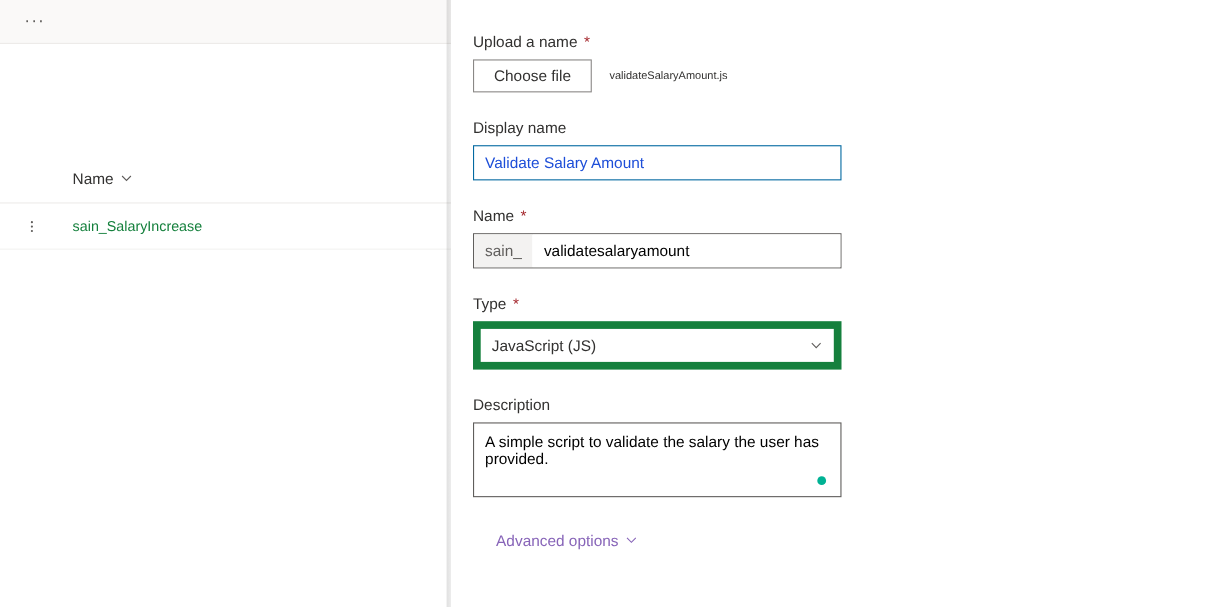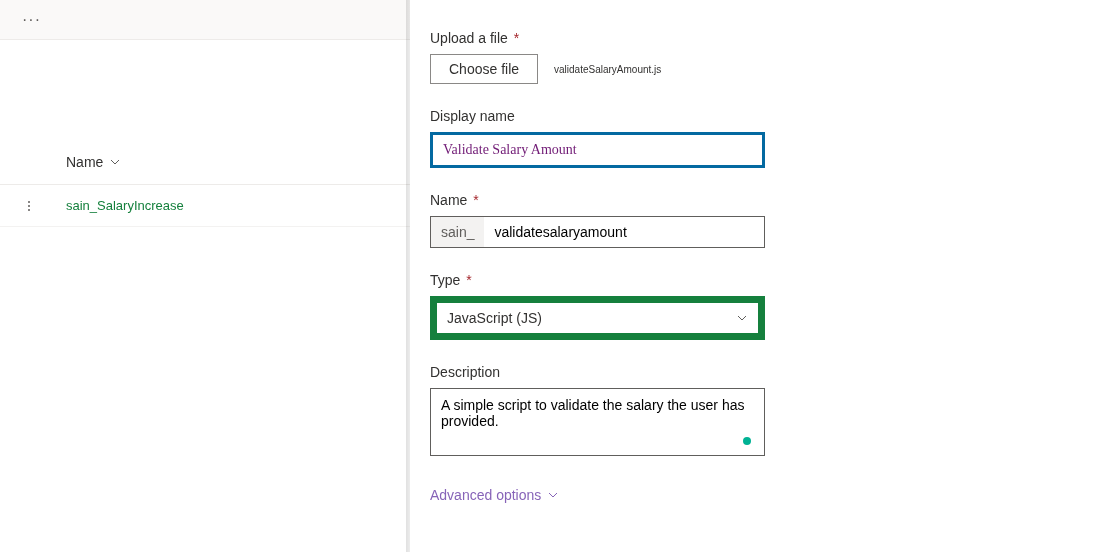--- a/index.html
+++ b/index.html
@@ -103,25 +103,25 @@
       color: #323130;
       cursor: pointer;
       font-family: inherit;
     }
     .filename {
       color: #323130;
       font-size: 10px;
     }
     .text-input {
       width: 100%;
-      border: 3px solid #0369a1;
-      padding: 7px 10px;
-      font-size: 14px;
-      font-family: Liberation Serif, serif;
-      color: #701a75;
+      border: 1px solid #0369a1;
+      padding: 7px 10px;
+      font-size: 14px;
+      font-family: Liberation Sans, sans-serif;
+      color: #1d4ed8;
       outline: none;
     }
     .prefix-row {
       display: flex;
       border: 1px solid #605e5c;
     }
     .prefix {
       background: #f3f2f1;
       padding: 7px 10px;
       color: #605e5c;
@@ -175,20 +175,21 @@
       background: #00b294;
     }
     .adv-link {
       color: #8764b8;
       font-size: 14px;
       cursor: pointer;
       display: inline-flex;
       align-items: center;
       gap: 6px;
       margin-top: 4px;
+      margin-left: 21px;
     }
     svg { display: block; }
   </style>
 </head>
 <body>
 
 <div class="bg-panel">
   <div class="bg-header">
     <span class="ellipsis-btn">···</span>
   </div>
@@ -211,21 +212,21 @@
     <span>sain_SalaryIncrease</span>
   </div>
 </div>
 
 <div class="panel-shadow"></div>
 
 <div class="side-panel">
 
   <div class="field-group">
     <div class="label normal">
-      <span>Upload a file</span>
+      <span>Upload a name</span>
       <span class="req">*</span>
     </div>
     <div class="choose-row">
       <button class="choose-btn">Choose file</button>
       <span class="filename">validateSalaryAmount.js</span>
     </div>
   </div>
 
   <div class="field-group">
     <div class="label normal">Display name</div>

